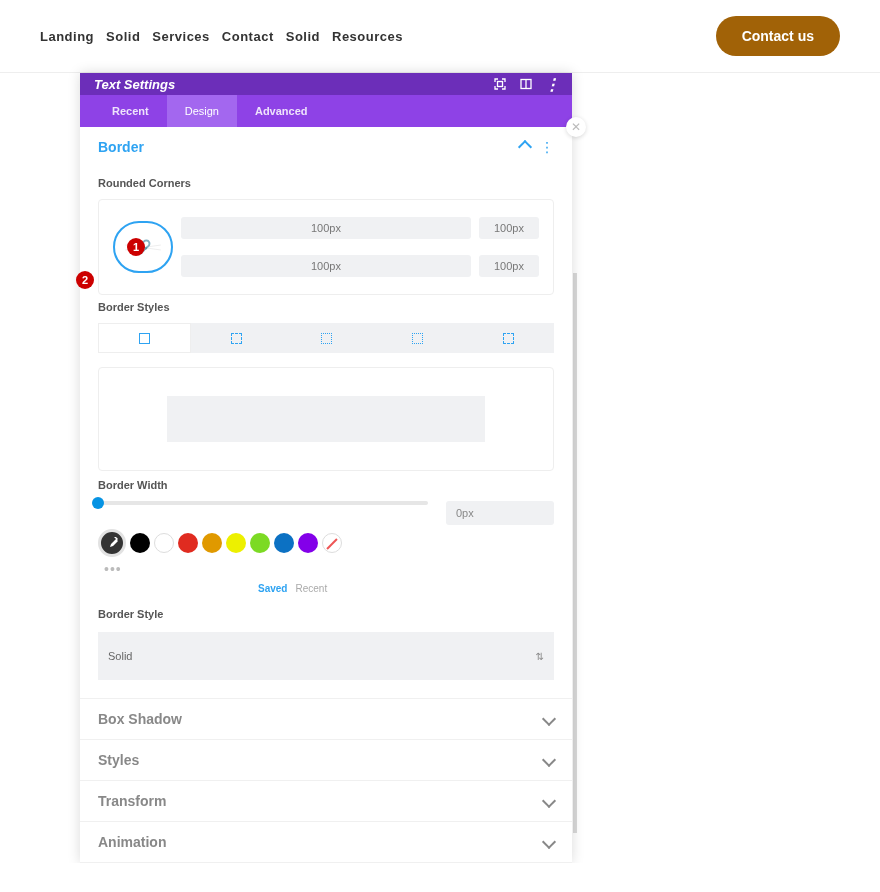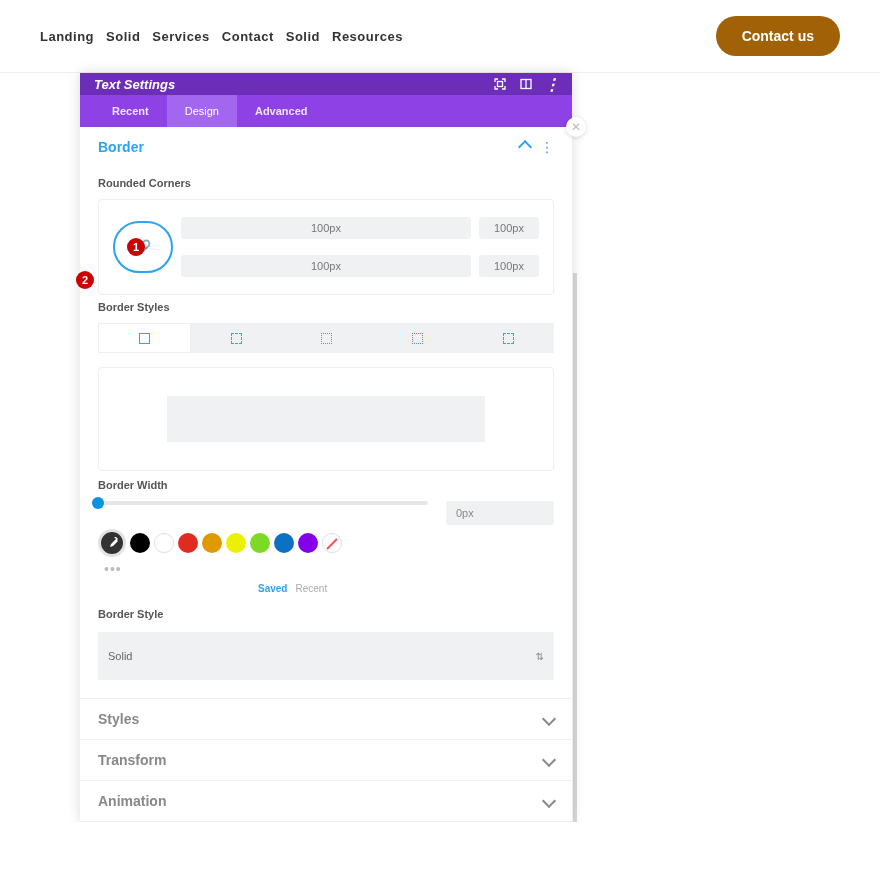--- a/index.html
+++ b/index.html
@@ -203,20 +203,26 @@
       <div class="field-label" style="margin-top:14px">Border Style</div>
       <div class="select-row">
         <span>Solid</span>
         <span class="select-caret">⇅</span>
       </div>
     </div>
   </div>
 
   <div class="section">
     <div class="section-header">
+      <span class="section-title">Box Shadow</span>
+      <span class="chev"></span>
+    </div>
+  </div>
+  <div class="section">
+    <div class="section-header">
       <span class="section-title">Styles</span>
       <span class="chev"></span>
     </div>
   </div>
   <div class="section">
     <div class="section-header">
       <span class="section-title">Transform</span>
       <span class="chev"></span>
     </div>
   </div>

